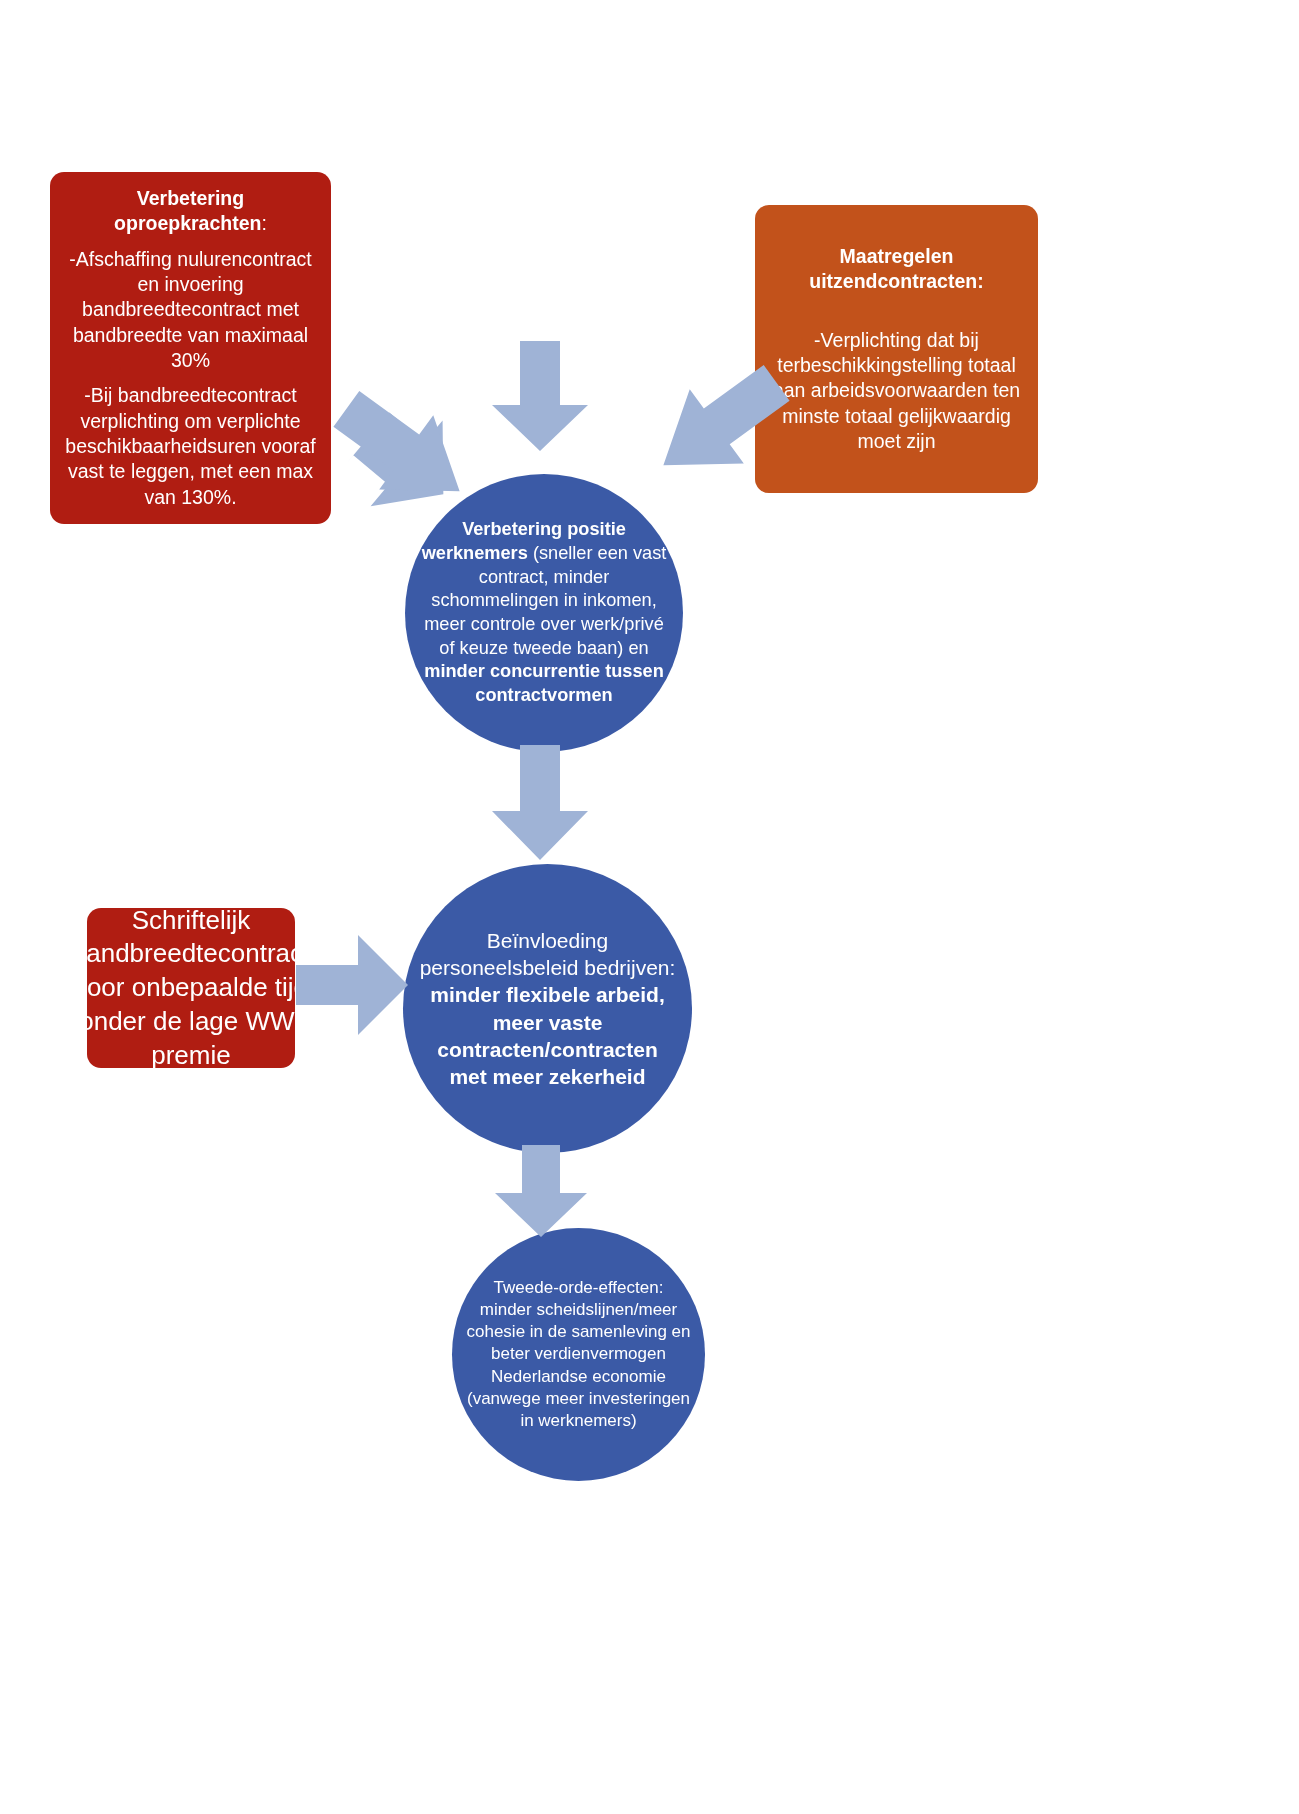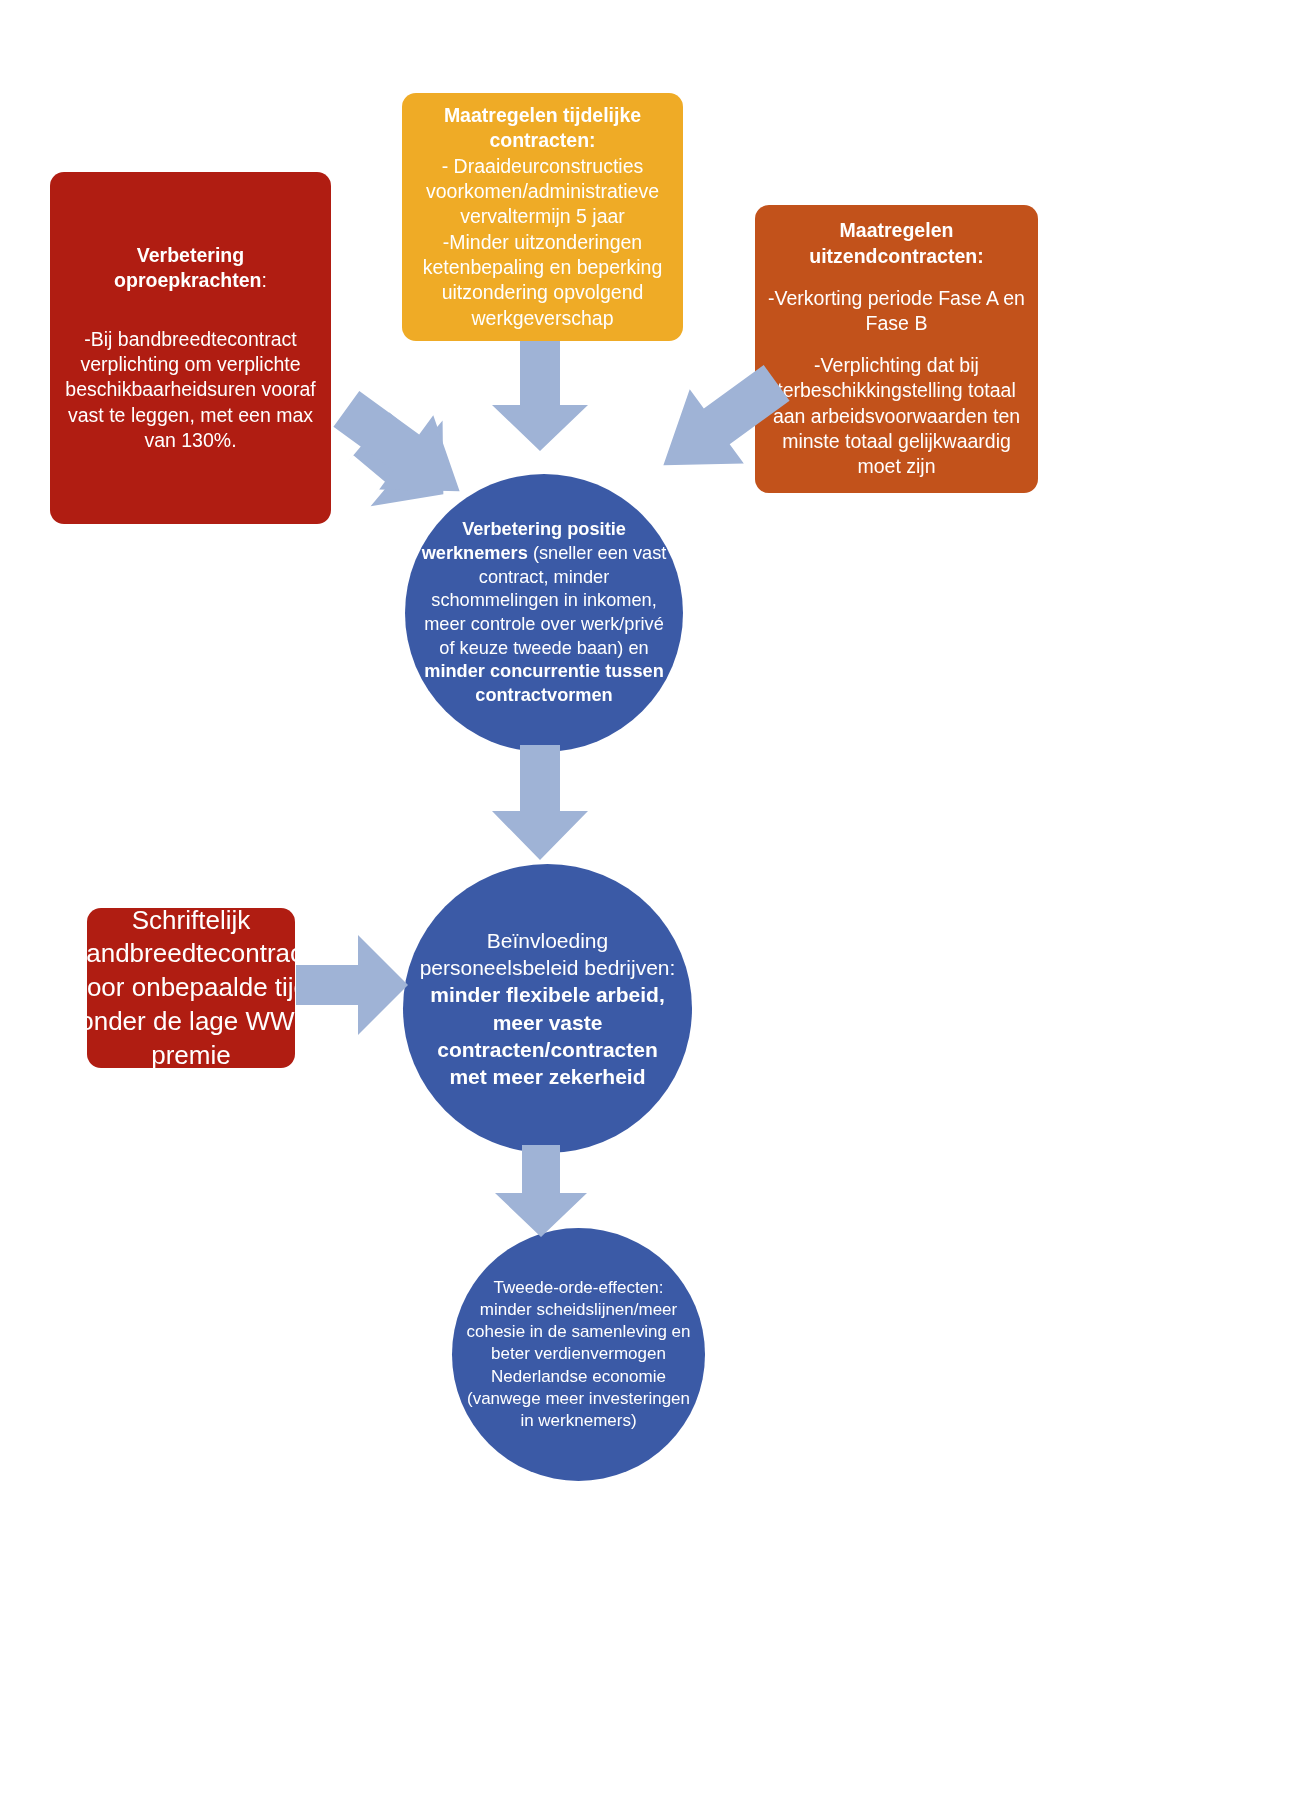--- a/index.html
+++ b/index.html
@@ -83,38 +83,30 @@
   #arrow-sidein{left:296px;top:935px;}
 </style>
 </head>
 <body>
 
 <div class="stage">
 
   <div class="box" id="box-oproepkrachten" style="background: rgb(176, 29, 18);">
     <p><span class="hd">Verbetering oproepkrachten</span><span>:</span></p>
     <div class="gap"></div>
+    <p>-Afschaffing nulurencontract en invoering bandbreedtecontract met bandbreedte van maximaal 30%</p>
     <div class="gap"></div>
     <p>-Bij bandbreedtecontract verplichting om verplichte beschikbaarheidsuren vooraf vast te leggen, met een max van 130%.</p>
   </div>
 
-  <div class="box" id="box-tijdelijke" style="background: rgb(239, 171, 38);">
-    <p class="hd">Maatregelen tijdelijke</p>
-    <p class="hd">contracten:</p>
-    <div class="gap"></div>
-    <p>- Draaideurconstructies voorkomen/administratieve vervaltermijn 5 jaar</p>
-    <div class="gap"></div>
-    <p>-Minder uitzonderingen ketenbepaling en beperking uitzondering opvolgend werkgeverschap</p>
-  </div>
 
   <div class="box" id="box-uitzend" style="background: rgb(194, 82, 27);">
     <p class="hd">Maatregelen</p>
     <p class="hd">uitzendcontracten:</p>
     <div class="gap"></div>
-    <p>-Verkorting periode Fase A en Fase B</p>
     <div class="gap"></div>
     <p>-Verplichting dat bij terbeschikkingstelling totaal aan arbeidsvoorwaarden ten minste totaal gelijkwaardig moet zijn</p>
   </div>
 
   <div class="box" id="box-schriftelijk" style="background: rgb(176, 29, 18);">
     <p>Schriftelijk bandbreedtecontract voor onbepaalde tijd onder de lage WW-premie</p>
   </div>
 
   <div class="circle" id="circle-beinvloeding" style="background: rgb(59, 90, 166);">
     <div class="inner"><span>Beïnvloeding personeelsbeleid bedrijven: </span><b>minder flexibele arbeid, meer vaste contracten/contracten met meer zekerheid</b></div>

